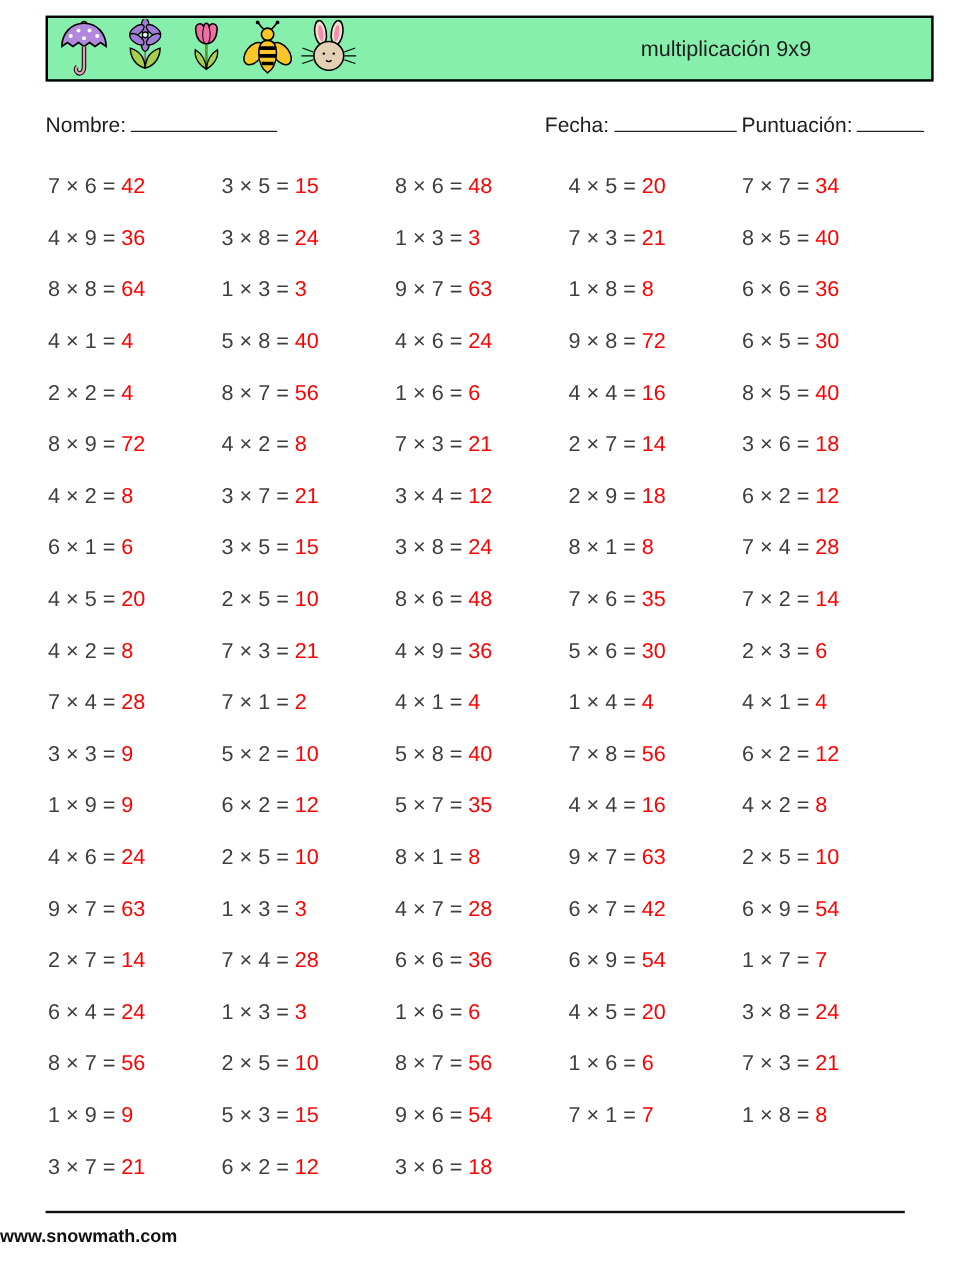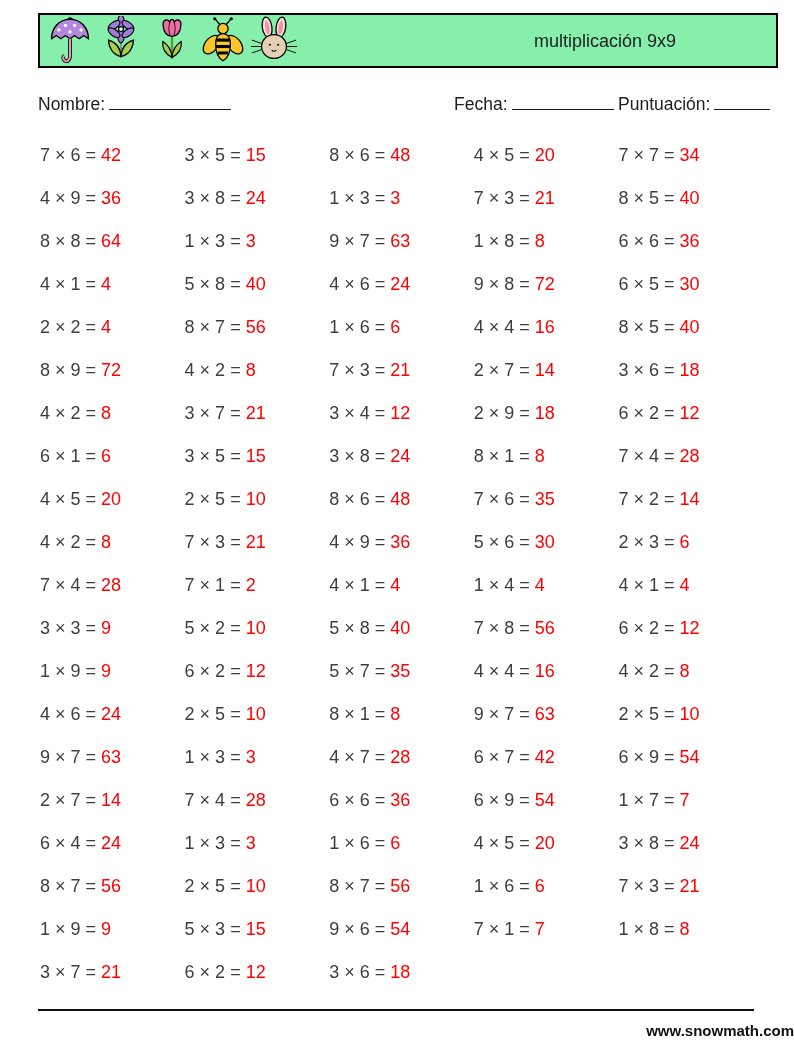--- a/index.html
+++ b/index.html
@@ -37,21 +37,21 @@
   .grid{
     position:absolute;left:40px;top:134px;width:724px;
     display:grid;grid-template-columns:repeat(5,144.6px);grid-auto-rows:43px;
   }
   .cell{display:flex;align-items:center;font-size:18px;white-space:pre;}
   .expr{color:var(--expr-color,#3e3e3e);}
   .ans{color:var(--answer-color,#ff0000);}
   
   .footer-line{position:absolute;left:38px;top:1009px;width:716px;border-top:2.5px solid #101010;}
   .footer-text{
-    position:absolute;left:0;top:1022px;width:794px;text-align:right;
+    position:absolute;left:0;top:1022px;width:794px;text-align:left;
     font-size:15px;font-weight:bold;color:#111;
   }
 </style>
 </head>
 <body>
 
 <div class="page">
 
   <div class="header-box">
     <div class="icons">

